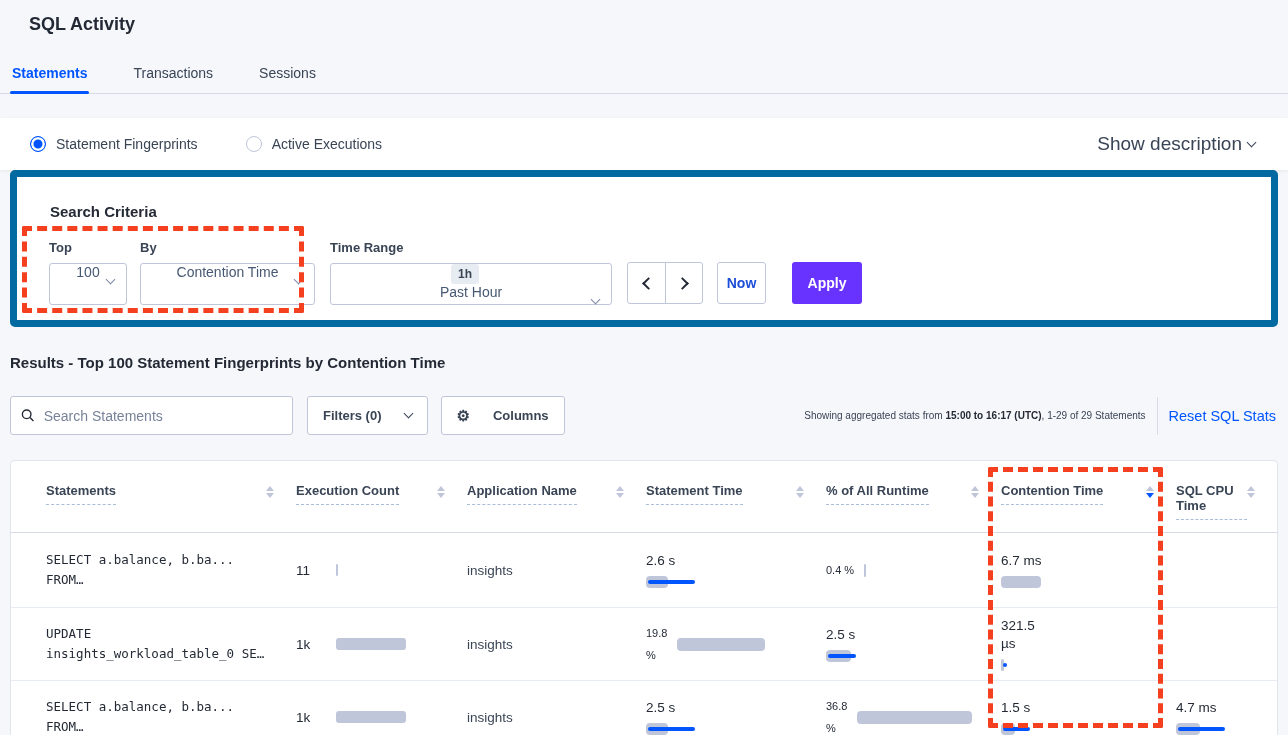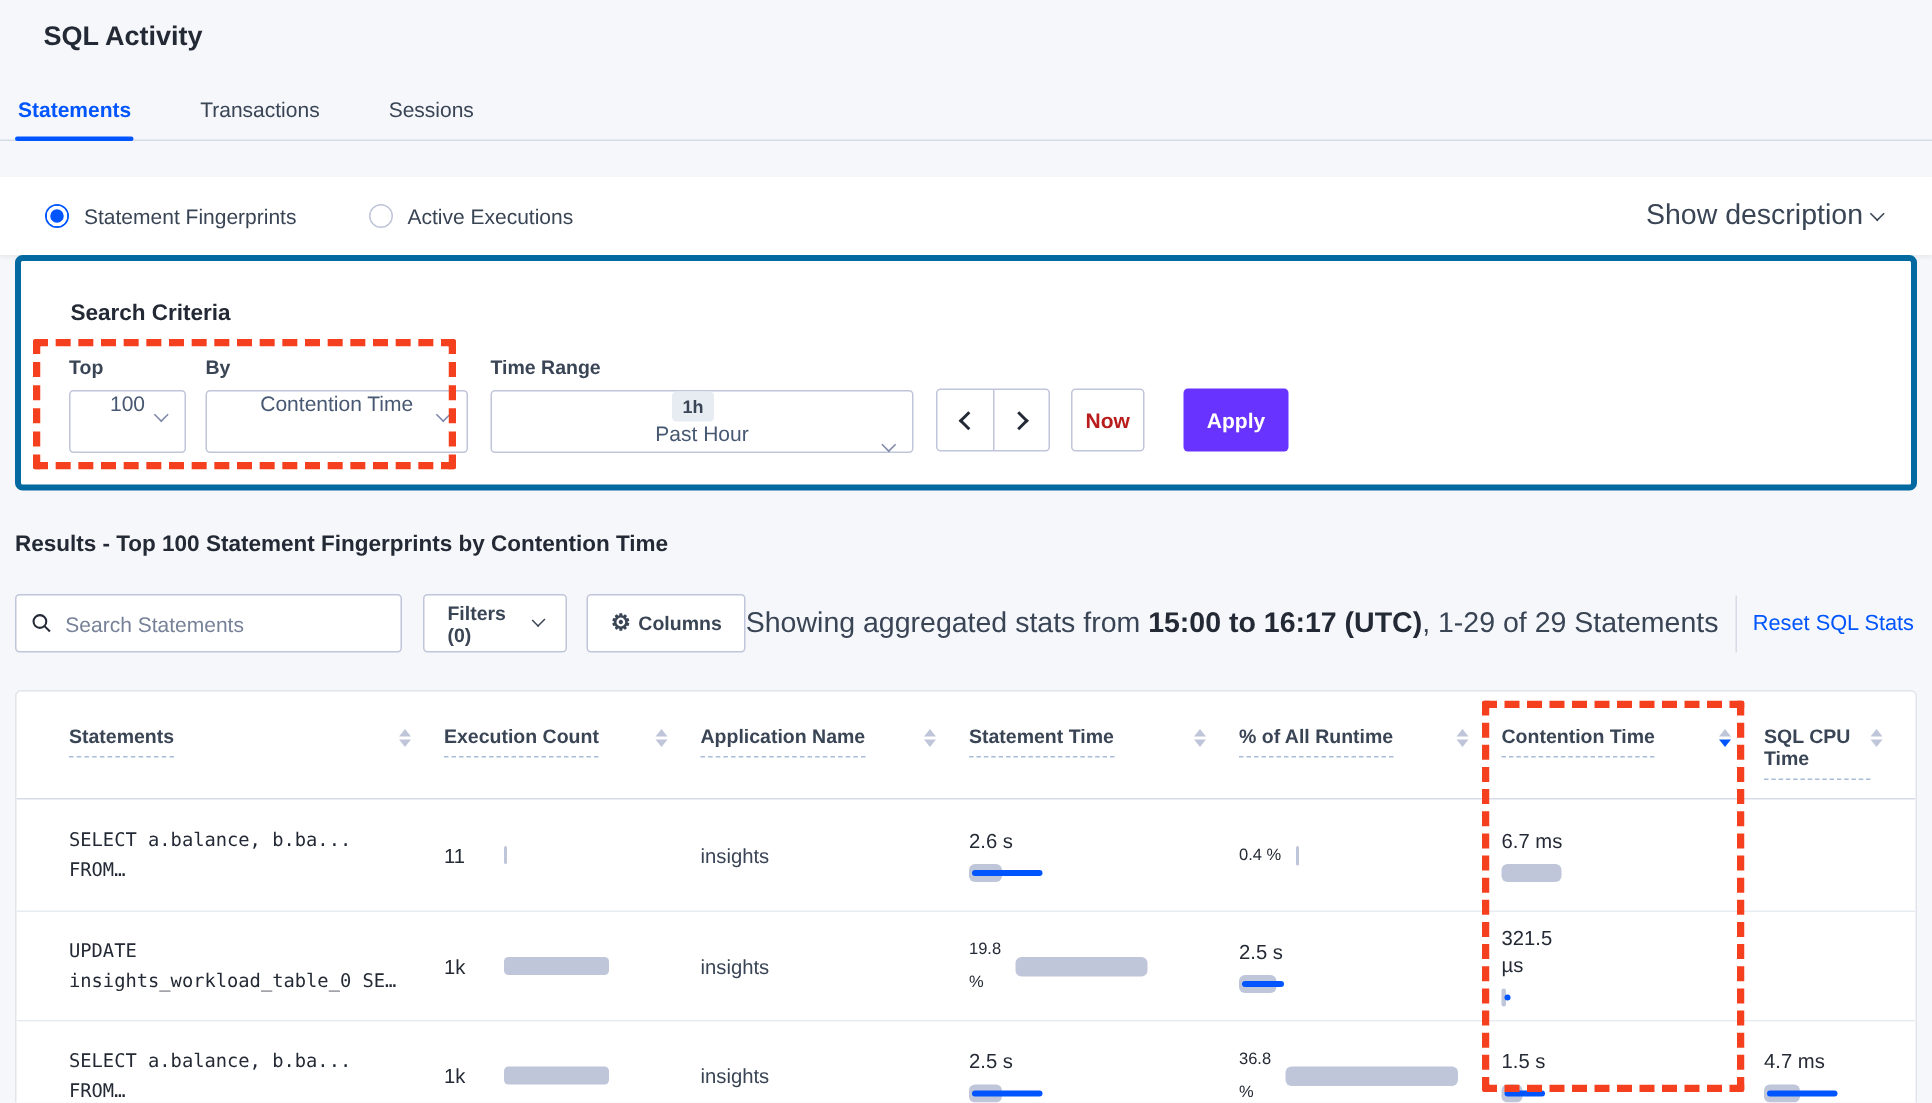--- a/index.html
+++ b/index.html
@@ -31,56 +31,56 @@
   .show-desc { margin-left:auto; display:flex; align-items:center; gap:6px; font-size:19px; color:#394455; cursor:pointer; }
 
   
   .chev { width:7px; height:7px; border-right:1.6px solid #7e89a9; border-bottom:1.6px solid #7e89a9;
           transform:rotate(45deg); display:inline-block; margin-top:-4px; }
   .chev.dark { border-color:#394455; }
   .gear { font-size:15px; color:#394455; line-height:1; }
 
   
   .criteria-card { position:absolute; left:10px; right:10px; top:170px; height:157px;
-    background:#fff; border:4px solid #0369a1; border-radius:5px; padding:26px 0 0 33px; }
+    background:#fff; border:7px solid #0369a1; border-radius:5px; padding:26px 0 0 33px; }
   .criteria-heading { font-size:15px; font-weight:bold; color:#242a35; }
   .criteria-row { position:absolute; top:63px; left:0; right:0; }
   .field-label { font-size:13px; font-weight:bold; color:#394455; margin-bottom:8px; }
   .field { position:absolute; top:0; }
   .select { height:42px; background:#fff; border:1px solid #c0c6d9; border-radius:3px;
     display:flex; align-items:center; padding:0 12px; font-size:14px; color:#475872; cursor:pointer;flex-direction:column; }
   .select .chev { margin-left:auto; }
   .time-badge { background:#e7ecf3; border-radius:3px; font-size:12px; font-weight:bold; color:#394455;
     padding:3px 7px; margin-right:12px; }
   .pager { position:absolute; left:610px; top:22px; display:flex; height:42px; border:1px solid #c0c6d9;
     border-radius:3px; background:#fff; overflow:hidden; }
   .pager-btn { width:37px; display:flex; align-items:center; justify-content:center; cursor:pointer; }
   .pager-btn + .pager-btn { border-left:1px solid #c0c6d9; }
   .arr { width:9px; height:9px; border-right:2.2px solid #242a35; border-bottom:2.2px solid #242a35; display:inline-block; }
   .arr.left { transform:rotate(135deg); margin-left:4px; }
   .arr.right { transform:rotate(-45deg); margin-right:4px; }
   .btn { height:42px; border:1px solid #c0c6d9; border-radius:3px; background:#fff; font-size:14px;
-    font-weight:bold; color:#b91c1c; display:flex; align-items:center; justify-content:center; cursor:pointer; }
+    font-weight:bold; color:#1d4ed8; display:flex; align-items:center; justify-content:center; cursor:pointer; }
   .btn-now { position:absolute; left:700px; top:22px; width:49px; }
   .btn-apply { position:absolute; left:775px; top:22px; width:70px; background:var(--apply-purple);
     border:none; color:#fff; font-size:14px; font-weight:bold; }
 
   
   .results-heading { position:absolute; left:10px; top:354px; font-size:15px; font-weight:bold; color:#242a35; }
   .toolbar { position:absolute; left:10px; right:10px; top:396px; height:39px; display:flex; align-items:center; }
   .search-box { width:283px; height:39px; background:#fff; border:1px solid #c0c6d9; border-radius:3px;
     display:flex; align-items:center; padding:0 10px; gap:9px; }
   .search-box input { border:none; outline:none; font-size:14px; color:#394455; width:100%;
     font-family:"Liberation Sans", sans-serif; }
   .search-box input::placeholder { color:#5f6c87; opacity:.85; }
   .tool-btn { height:39px; border:1px solid #c0c6d9; border-radius:3px; background:#fff; display:flex;
-    align-items:center; gap:5px; padding:16px 15px; font-size:13px; font-weight:bold; color:#394455; cursor:pointer; }
+    align-items:center; gap:23px; padding:16px 15px; font-size:13px; font-weight:bold; color:#394455; cursor:pointer; }
   .tool-btn.filters { margin-left:14px; }
   .tool-btn.columns { margin-left:13px; }
-  .stats-line { margin-left:auto; font-size:19px; color:#394455; white-space:nowrap; }
+  .stats-line { margin-left:auto; font-size:10px; color:#394455; white-space:nowrap; }
   .stats-line b { color:#242a35; }
   .v-divider { width:1px; height:38px; background:#d6dbe7; margin:0 11px; }
   .reset-link { font-size:14.5px; color:var(--accent-blue); white-space:nowrap; cursor:pointer; margin-right:2px; }
 
   
   .table-card { position:absolute; left:10px; right:10px; top:460px; bottom:-40px; background:#fff;
     border:1px solid #e0e4eb; border-radius:4px 4px 0 0; overflow:hidden; }
   .thead, .trow { display:grid; grid-template-columns:250px 171px 179px 180px 175px 175px 1fr; padding-left:35px; }
   .thead { border-bottom:1px solid #d6dbe7; }
   .th { display:flex; align-items:flex-start; justify-content:space-between; padding:22px 22px 12px 0; cursor:pointer; }

